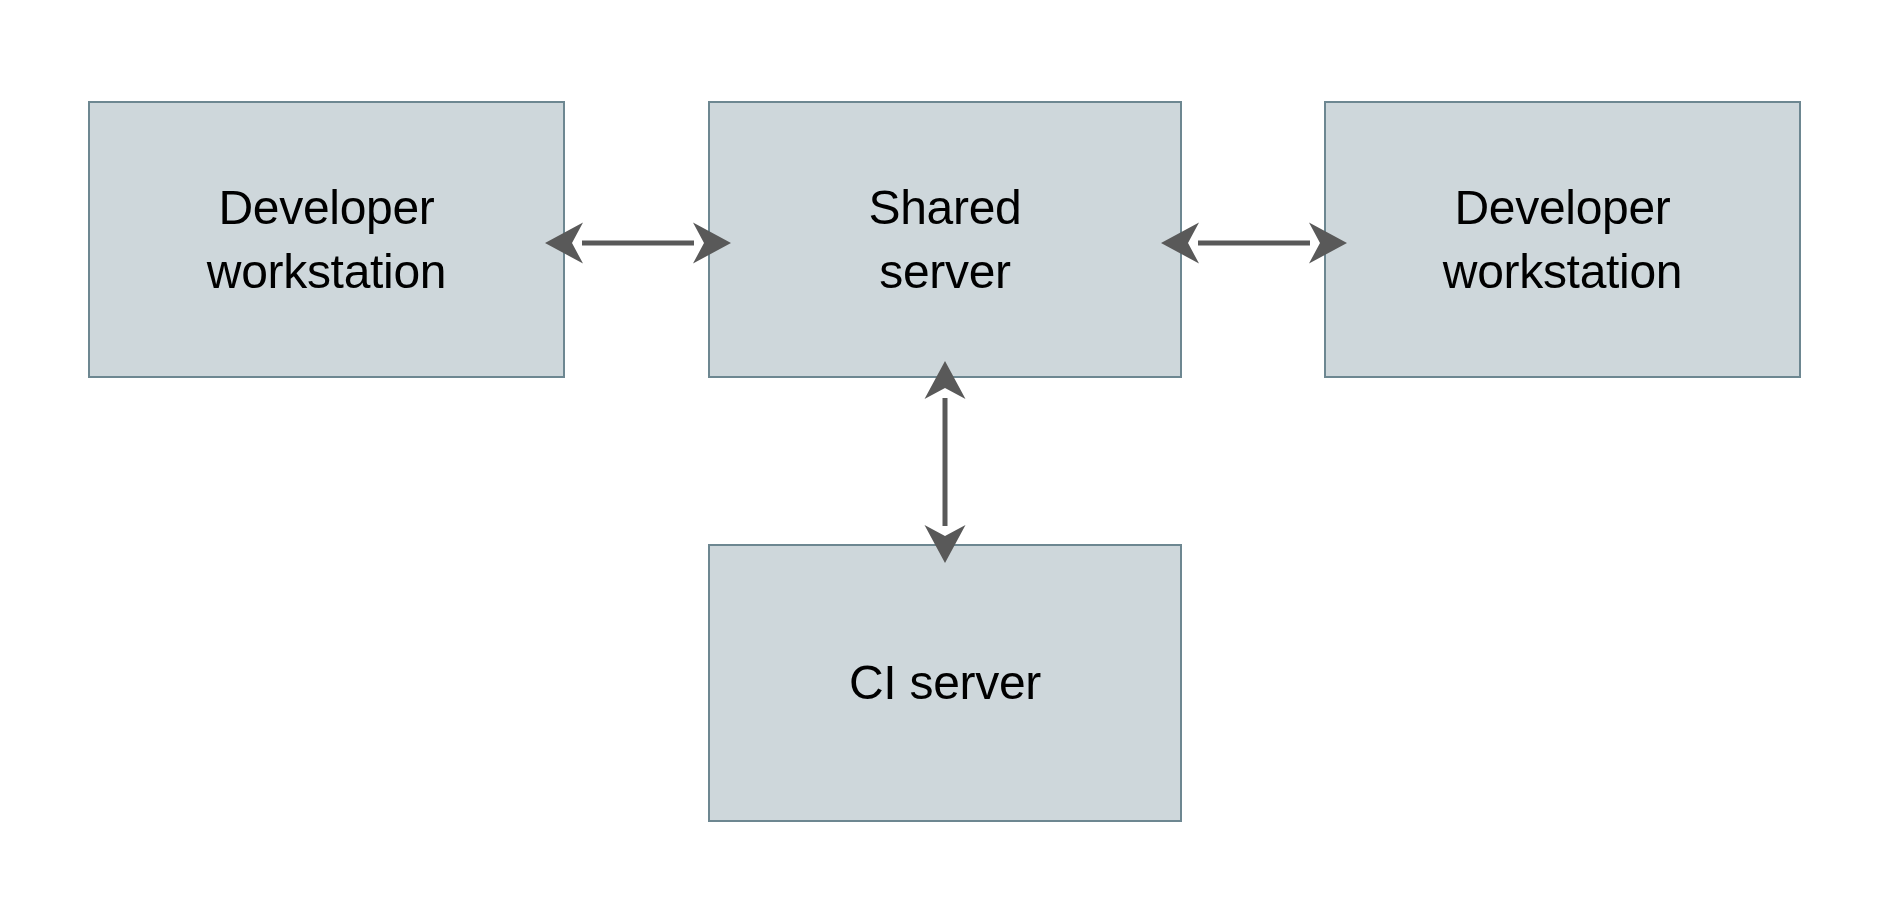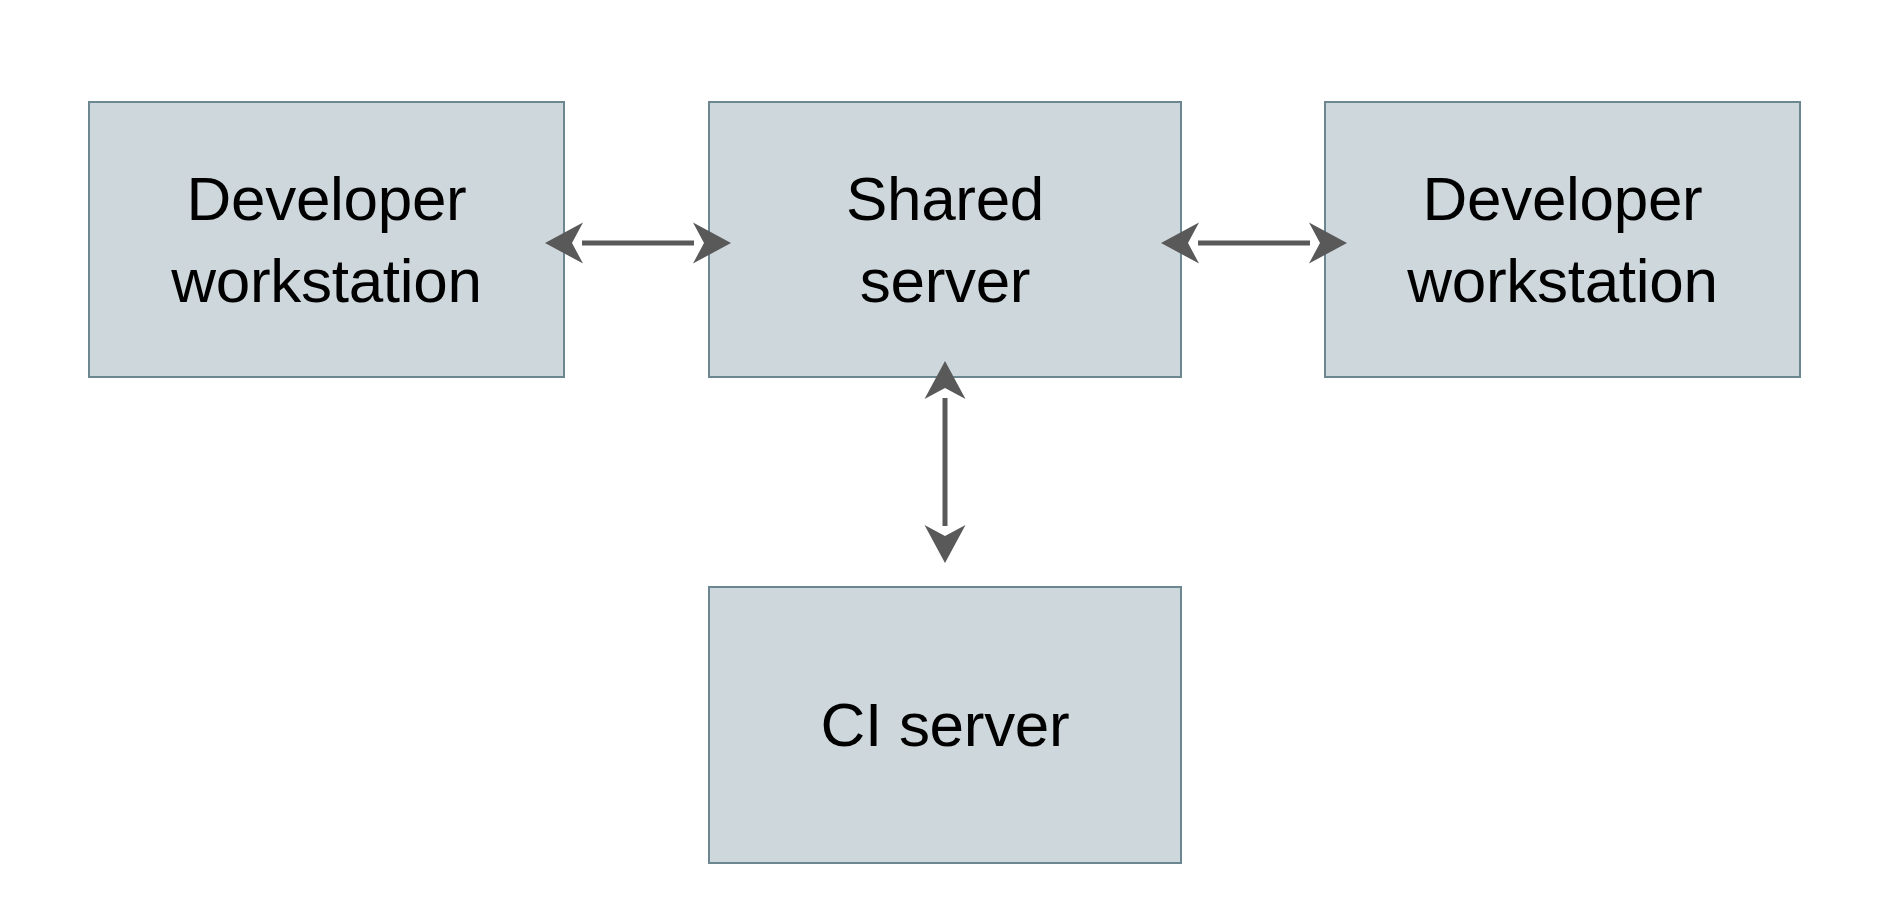--- a/index.html
+++ b/index.html
@@ -21,21 +21,21 @@
     position: absolute;
     box-sizing: border-box;
     background: #ced7db;
     border: 2px solid #6d8791;
     display: flex;
     align-items: center;
     justify-content: center;
     text-align: center;
   }
   .node-label {
-    font-size: 62px;
+    font-size: 48px;
     line-height: 1.32;
     color: #000000;
     font-weight: 400;
     letter-spacing: -0.3px;
     white-space: pre-line;
     padding: 0 6px;
   }
   #node-dev-left {
     left: 88px;
     top: 101px;
@@ -52,21 +52,20 @@
     left: 1324px;
     top: 101px;
     width: 477px;
     height: 277px;
   }
   #node-ci-server {
     left: 708px;
     top: 544px;
     width: 474px;
     height: 278px;
-    margin-top: 42px;
   }
   .connector {
     position: absolute;
     overflow: visible;
   }
   #edge-left {
     left: 560px;
     top: 215px;
     width: 156px;
     height: 56px;

